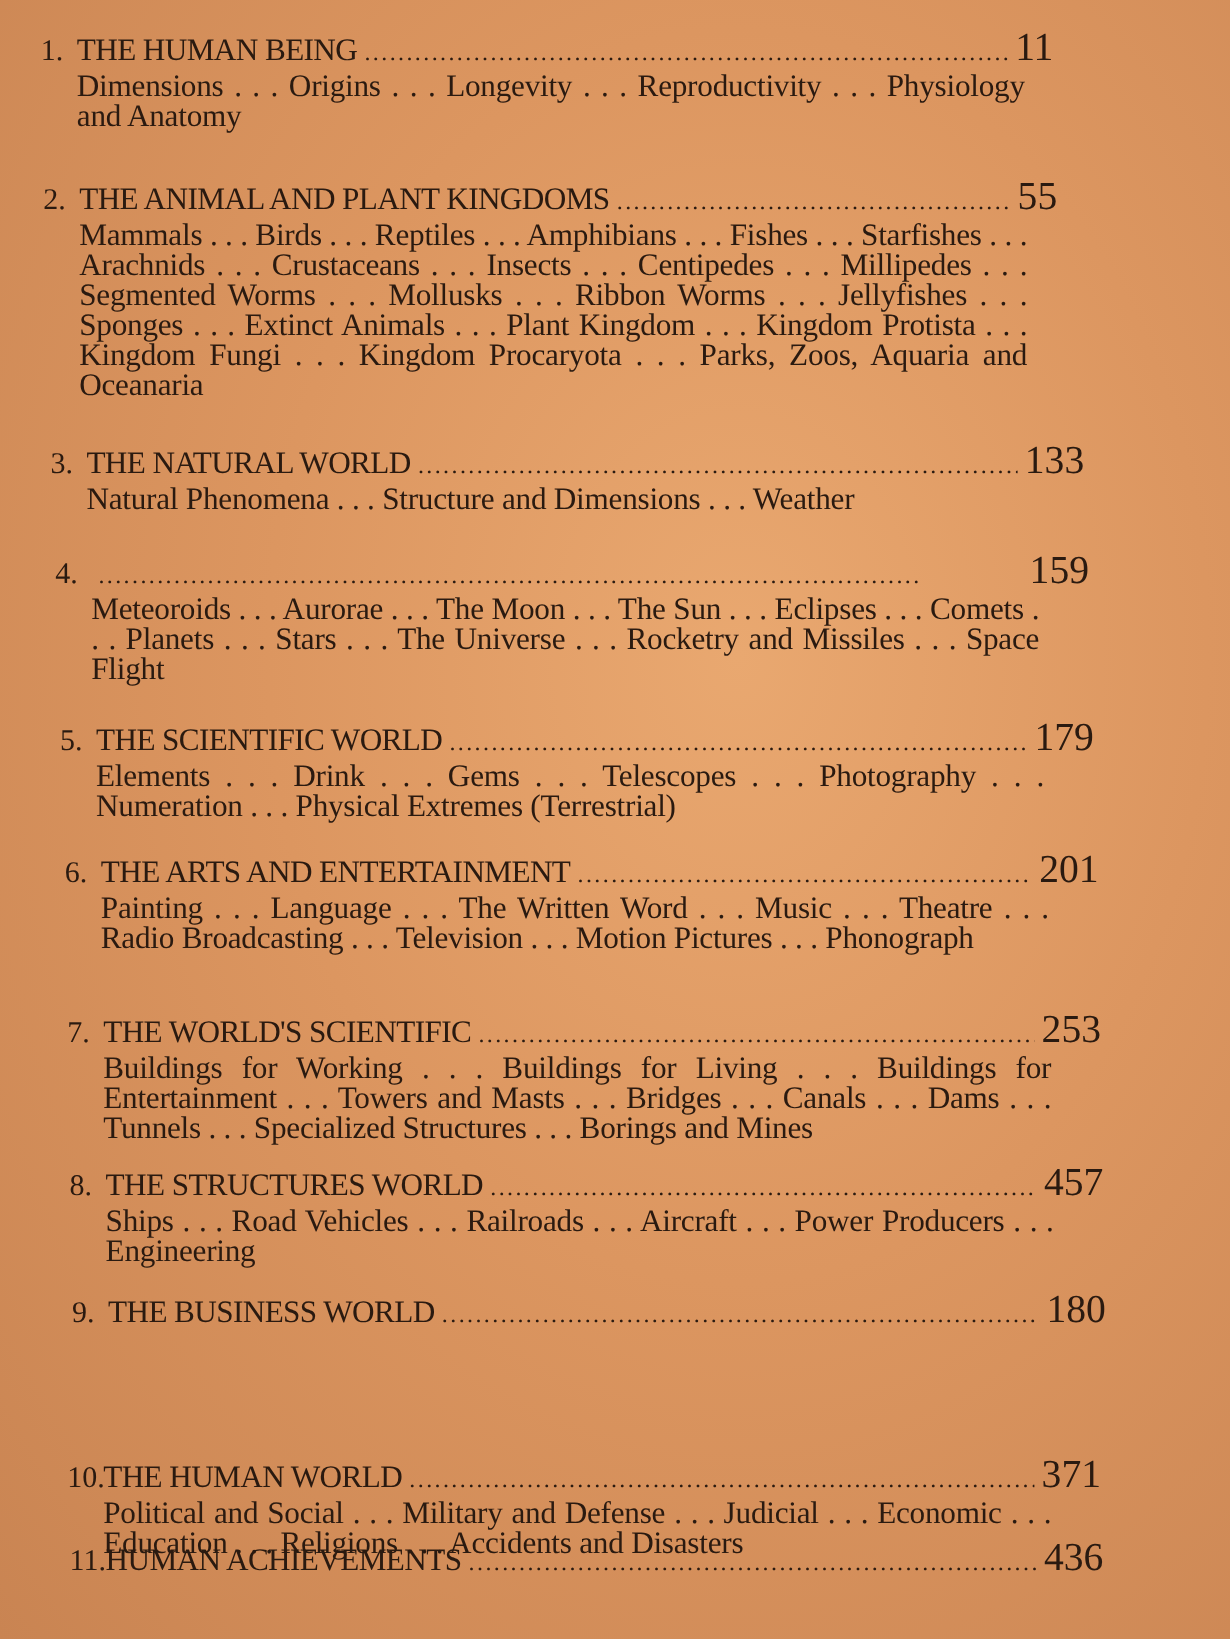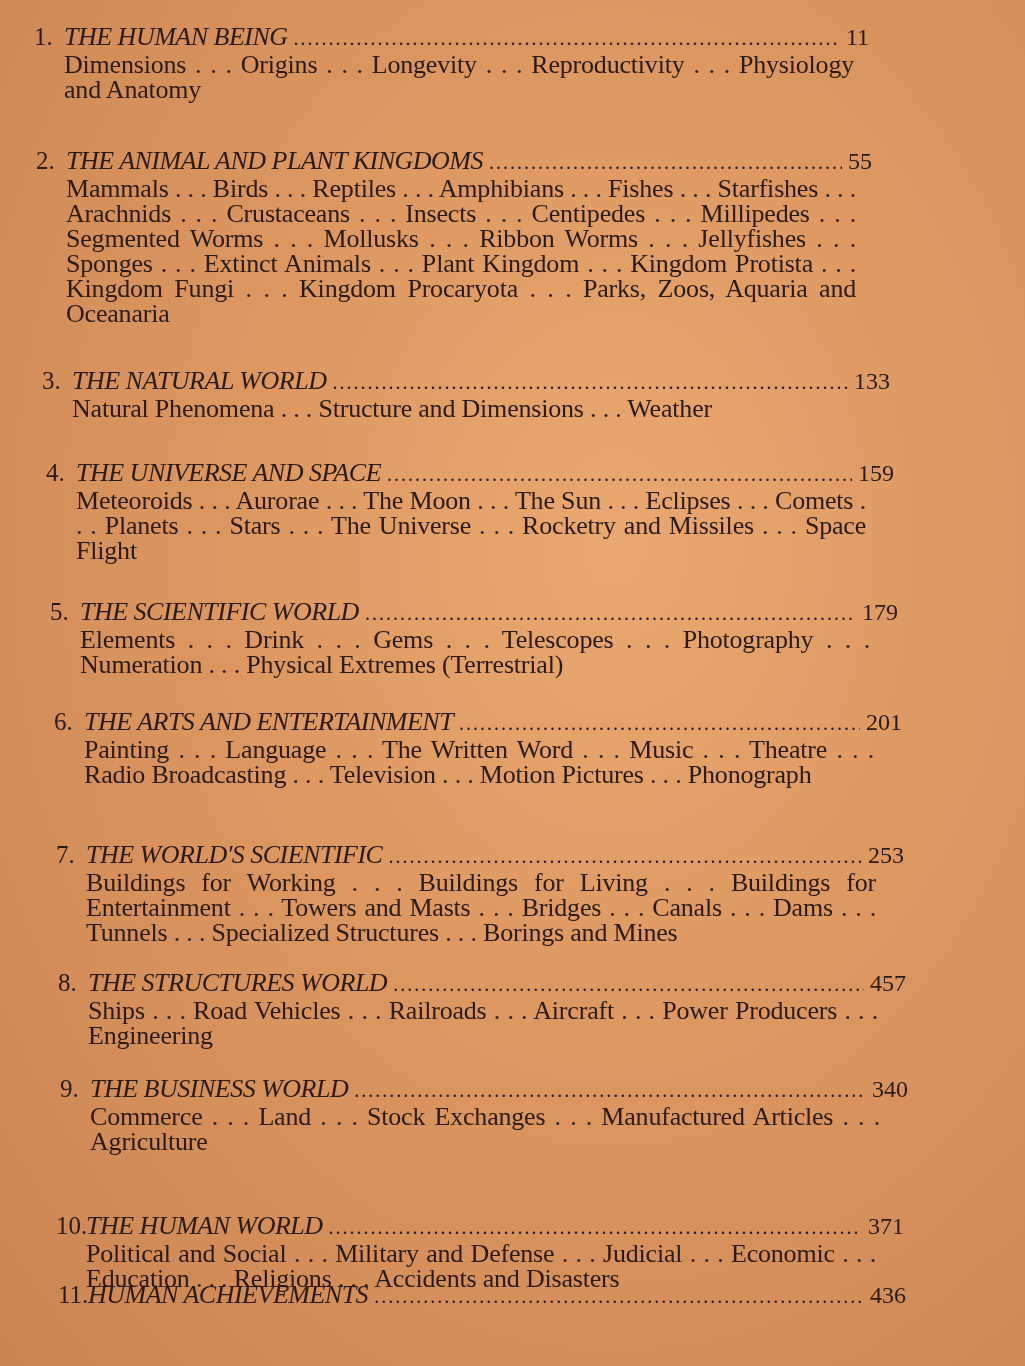--- a/index.html
+++ b/index.html
@@ -6,23 +6,23 @@
   body {
     width: 1025px; height: 1366px; overflow: hidden;
     background: radial-gradient(ellipse at 60% 40%, #e9a870 0%, #dc9660 45%, #c98452 100%);
     font-family: "Liberation Serif", "DejaVu Serif", serif;
     color: #2a1a10;
   }
   .page { position: relative; width: 1025px; height: 1366px; }
   .entry { position: absolute; width: 860px; }
   .head { display: flex; align-items: baseline; white-space: nowrap; }
   .num { font-size: 25px; width: 30px; flex: none; }
-  .title { font-size: 26px; letter-spacing: -0.5px; flex: none; font-style: italic; }
+  .title { font-size: 26px; letter-spacing: -0.5px; flex: none; }
   .dots { flex: 1; overflow: hidden; font-size: 20px; letter-spacing: 2px; margin: 0 6px; }
-  .page-num { font-size: 24px; flex: none; width: 48px; text-align: left; }
+  .page-num { font-size: 33px; flex: none; width: 48px; text-align: left; }
   .topics { font-size: 26px; line-height: 25px; margin-left: 30px; width: 790px; text-align: justify; letter-spacing: -0.2px; }
 </style>
 </head>
 <body>
 
 <div class="page">
 
   <div class="entry" style="left:34px; top:22px;">
     <div class="head">
         <span class="num">1.</span>
@@ -49,21 +49,20 @@
         <span class="title">THE NATURAL WORLD</span>
         <span class="dots">..................................................................................................</span>
         <span class="page-num">133</span>
       </div>
     <div class="topics">Natural Phenomena . . . Structure and Dimensions . . . Weather</div>
   </div>
 
   <div class="entry" style="left:46px; top:458px;">
     <div class="head">
         <span class="num">4.</span>
-        <span class="title">THE UNIVERSE AND SPACE</span>
         <span class="dots">..................................................................................................</span>
         <span class="page-num">159</span>
       </div>
     <div class="topics">Meteoroids . . . Aurorae . . . The Moon . . . The Sun . . . Eclipses . . . Comets . . . Planets . . . Stars . . . The Universe . . . Rocketry and Missiles . . . Space Flight</div>
   </div>
 
   <div class="entry" style="left:50px; top:597px;">
     <div class="head">
         <span class="num">5.</span>
         <span class="title">THE SCIENTIFIC WORLD</span>
@@ -101,23 +100,22 @@
         <span class="page-num">457</span>
       </div>
     <div class="topics">Ships . . . Road Vehicles . . . Railroads . . . Aircraft . . . Power Producers . . . Engineering</div>
   </div>
 
   <div class="entry" style="left:60px; top:1074px;">
     <div class="head">
         <span class="num">9.</span>
         <span class="title">THE BUSINESS WORLD</span>
         <span class="dots">..................................................................................................</span>
-        <span class="page-num">340</span>
+        <span class="page-num">180</span>
       </div>
-    <div class="topics">Commerce . . . Land . . . Stock Exchanges . . . Manufactured Articles . . . Agriculture</div>
   </div>
 
   <div class="entry" style="left:56px; top:1178px;margin-top:33px;">
     <div class="head">
         <span class="num">10.</span>
         <span class="title">THE HUMAN WORLD</span>
         <span class="dots">..................................................................................................</span>
         <span class="page-num">371</span>
       </div>
     <div class="topics">Political and Social . . . Military and Defense . . . Judicial . . . Economic . . . Education . . . Religions . . . Accidents and Disasters</div>

